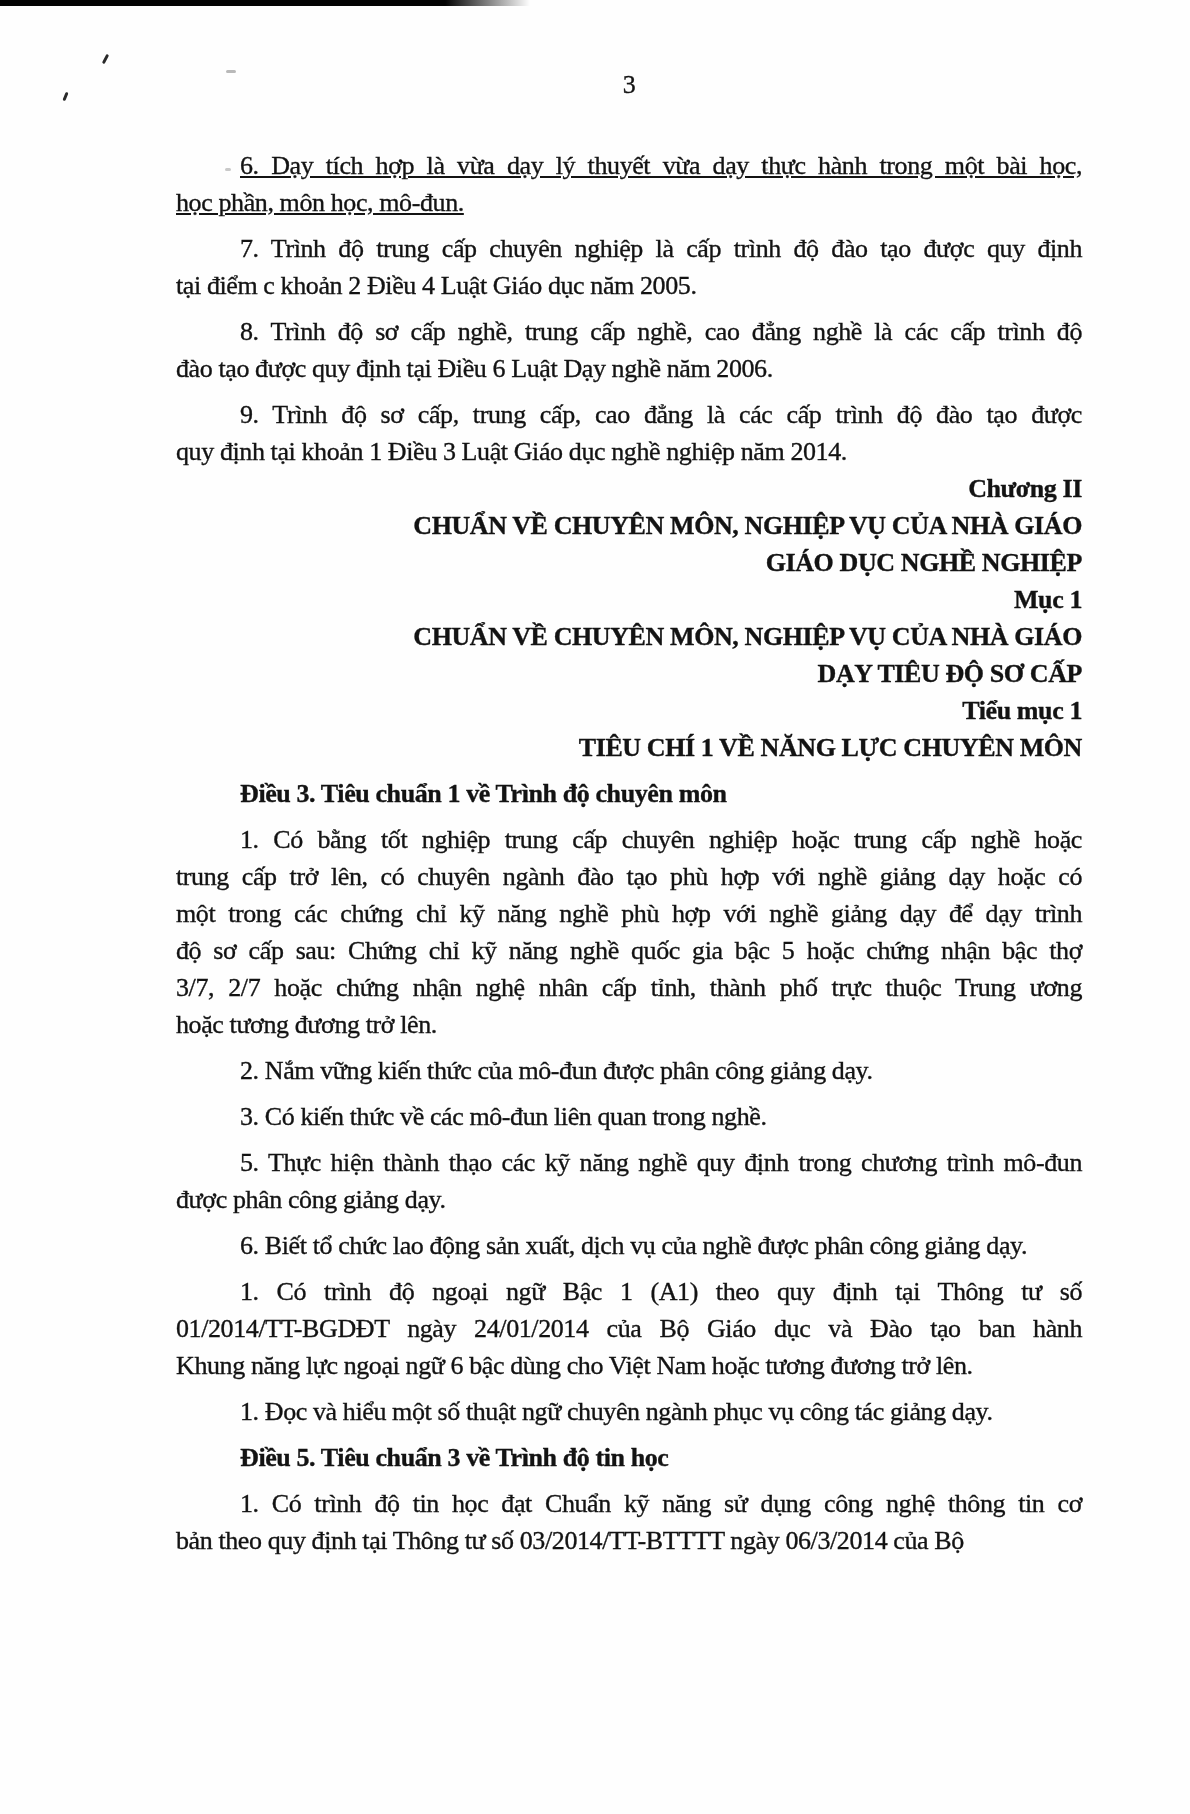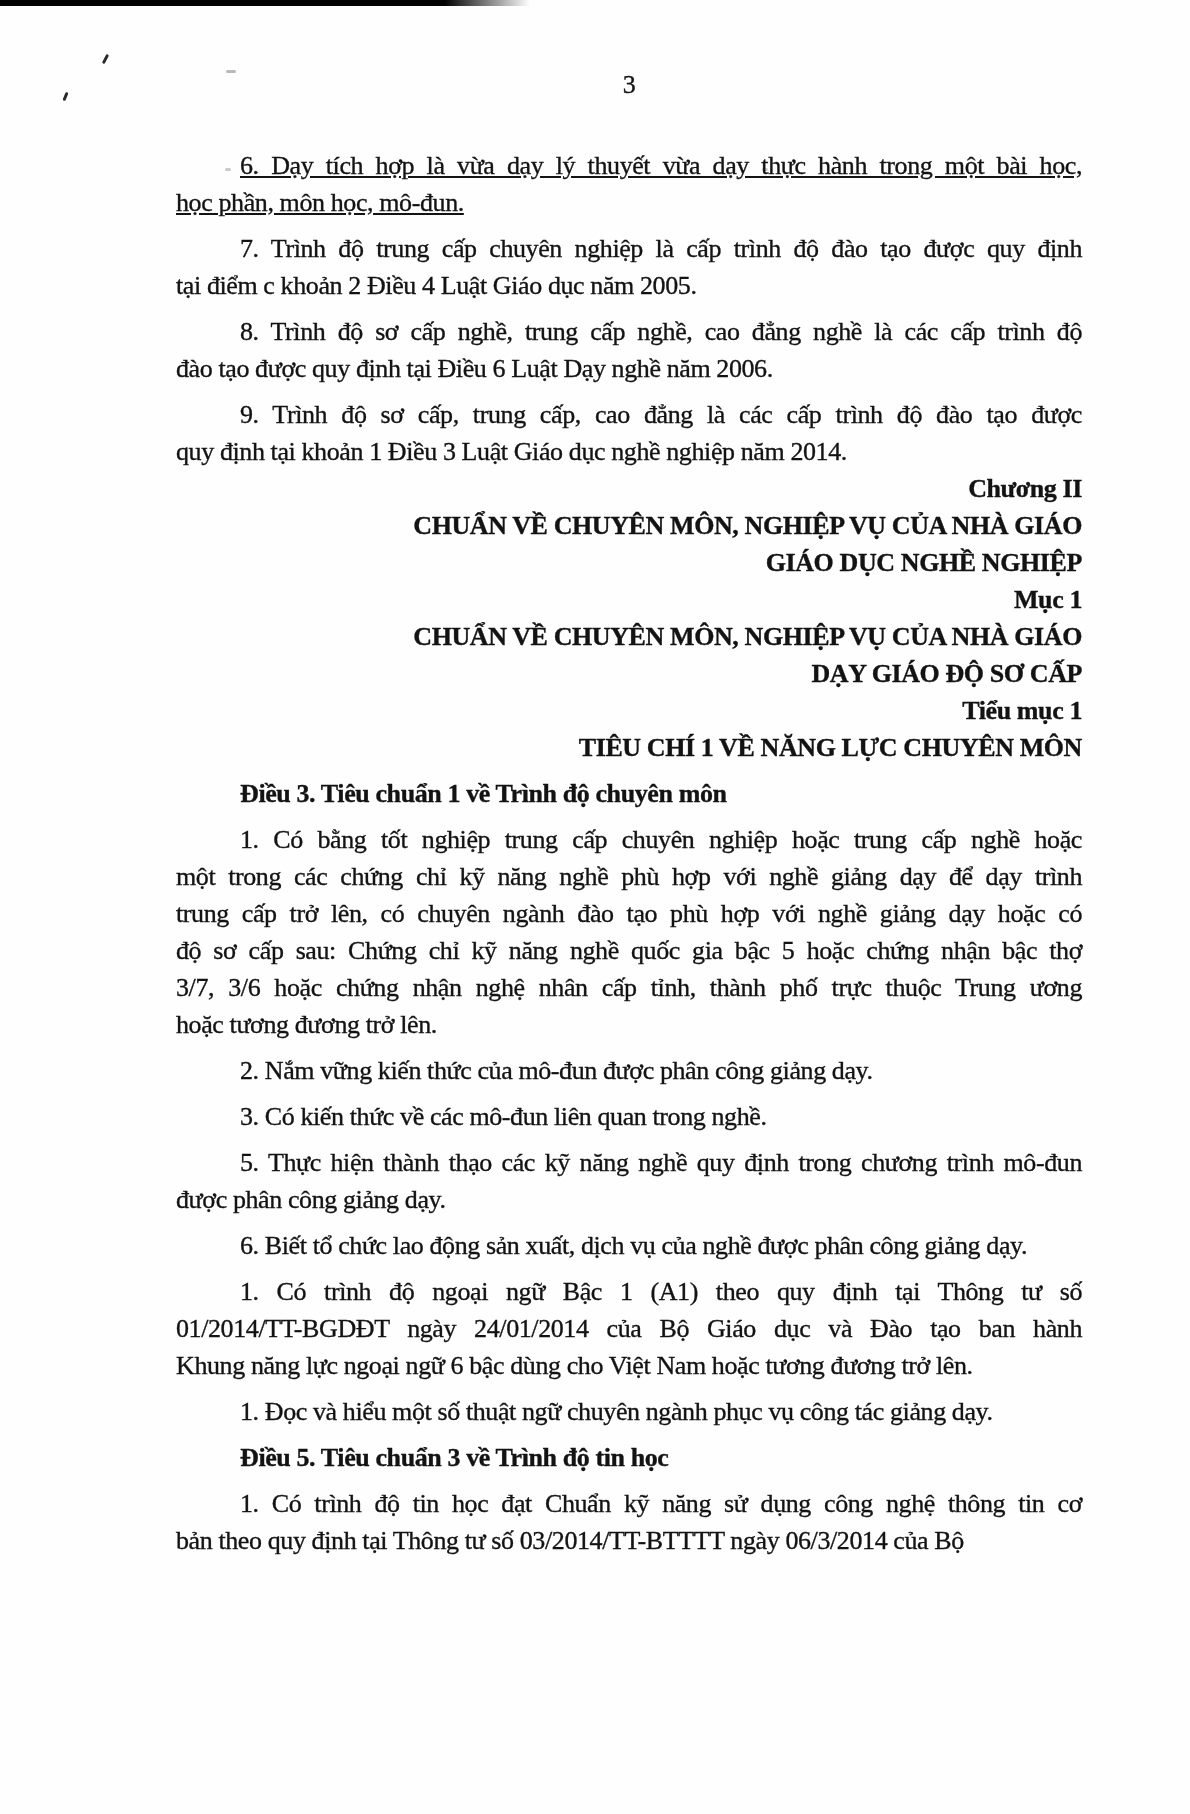--- a/index.html
+++ b/index.html
@@ -86,30 +86,30 @@
       </div>
       <div class="para">
         <div class="ln fi j">9. Trình độ sơ cấp, trung cấp, cao đẳng là các cấp trình độ đào tạo được</div>
         <div class="ln">quy định tại khoản 1 Điều 3 Luật Giáo dục nghề nghiệp năm 2014.</div>
       </div>
       <div class="hc">Chương II</div>
       <div class="hc">CHUẨN VỀ CHUYÊN MÔN, NGHIỆP VỤ CỦA NHÀ GIÁO</div>
       <div class="hc">GIÁO DỤC NGHỀ NGHIỆP</div>
       <div class="hc">Mục 1</div>
       <div class="hc">CHUẨN VỀ CHUYÊN MÔN, NGHIỆP VỤ CỦA NHÀ GIÁO</div>
-      <div class="hc">DẠY GIÁO ĐỘ SƠ CẤP</div>
+      <div class="hc">DẠY TIÊU ĐỘ SƠ CẤP</div>
       <div class="hc">Tiểu mục 1</div>
       <div class="hc">TIÊU CHÍ 1 VỀ NĂNG LỰC CHUYÊN MÔN</div>
       <div class="ha">Điều 3. Tiêu chuẩn 1 về Trình độ chuyên môn</div>
       <div class="para">
         <div class="ln fi j">1. Có bằng tốt nghiệp trung cấp chuyên nghiệp hoặc trung cấp nghề hoặc</div>
+        <div class="ln j">trung cấp trở lên, có chuyên ngành đào tạo phù hợp với nghề giảng dạy hoặc có</div>
         <div class="ln j">một trong các chứng chỉ kỹ năng nghề phù hợp với nghề giảng dạy để dạy trình</div>
-        <div class="ln j">trung cấp trở lên, có chuyên ngành đào tạo phù hợp với nghề giảng dạy hoặc có</div>
         <div class="ln j">độ sơ cấp sau: Chứng chỉ kỹ năng nghề quốc gia bậc 5 hoặc chứng nhận bậc thợ</div>
-        <div class="ln j">3/7, 3/6 hoặc chứng nhận nghệ nhân cấp tỉnh, thành phố trực thuộc Trung ương</div>
+        <div class="ln j">3/7, 2/7 hoặc chứng nhận nghệ nhân cấp tỉnh, thành phố trực thuộc Trung ương</div>
         <div class="ln">hoặc tương đương trở lên.</div>
       </div>
       <div class="para">
         <div class="ln fi">2. Nắm vững kiến thức của mô-đun được phân công giảng dạy.</div>
       </div>
       <div class="para">
         <div class="ln fi">3. Có kiến thức về các mô-đun liên quan trong nghề.</div>
       </div>
       <div class="para">
         <div class="ln fi j">5. Thực hiện thành thạo các kỹ năng nghề quy định trong chương trình mô-đun</div>

